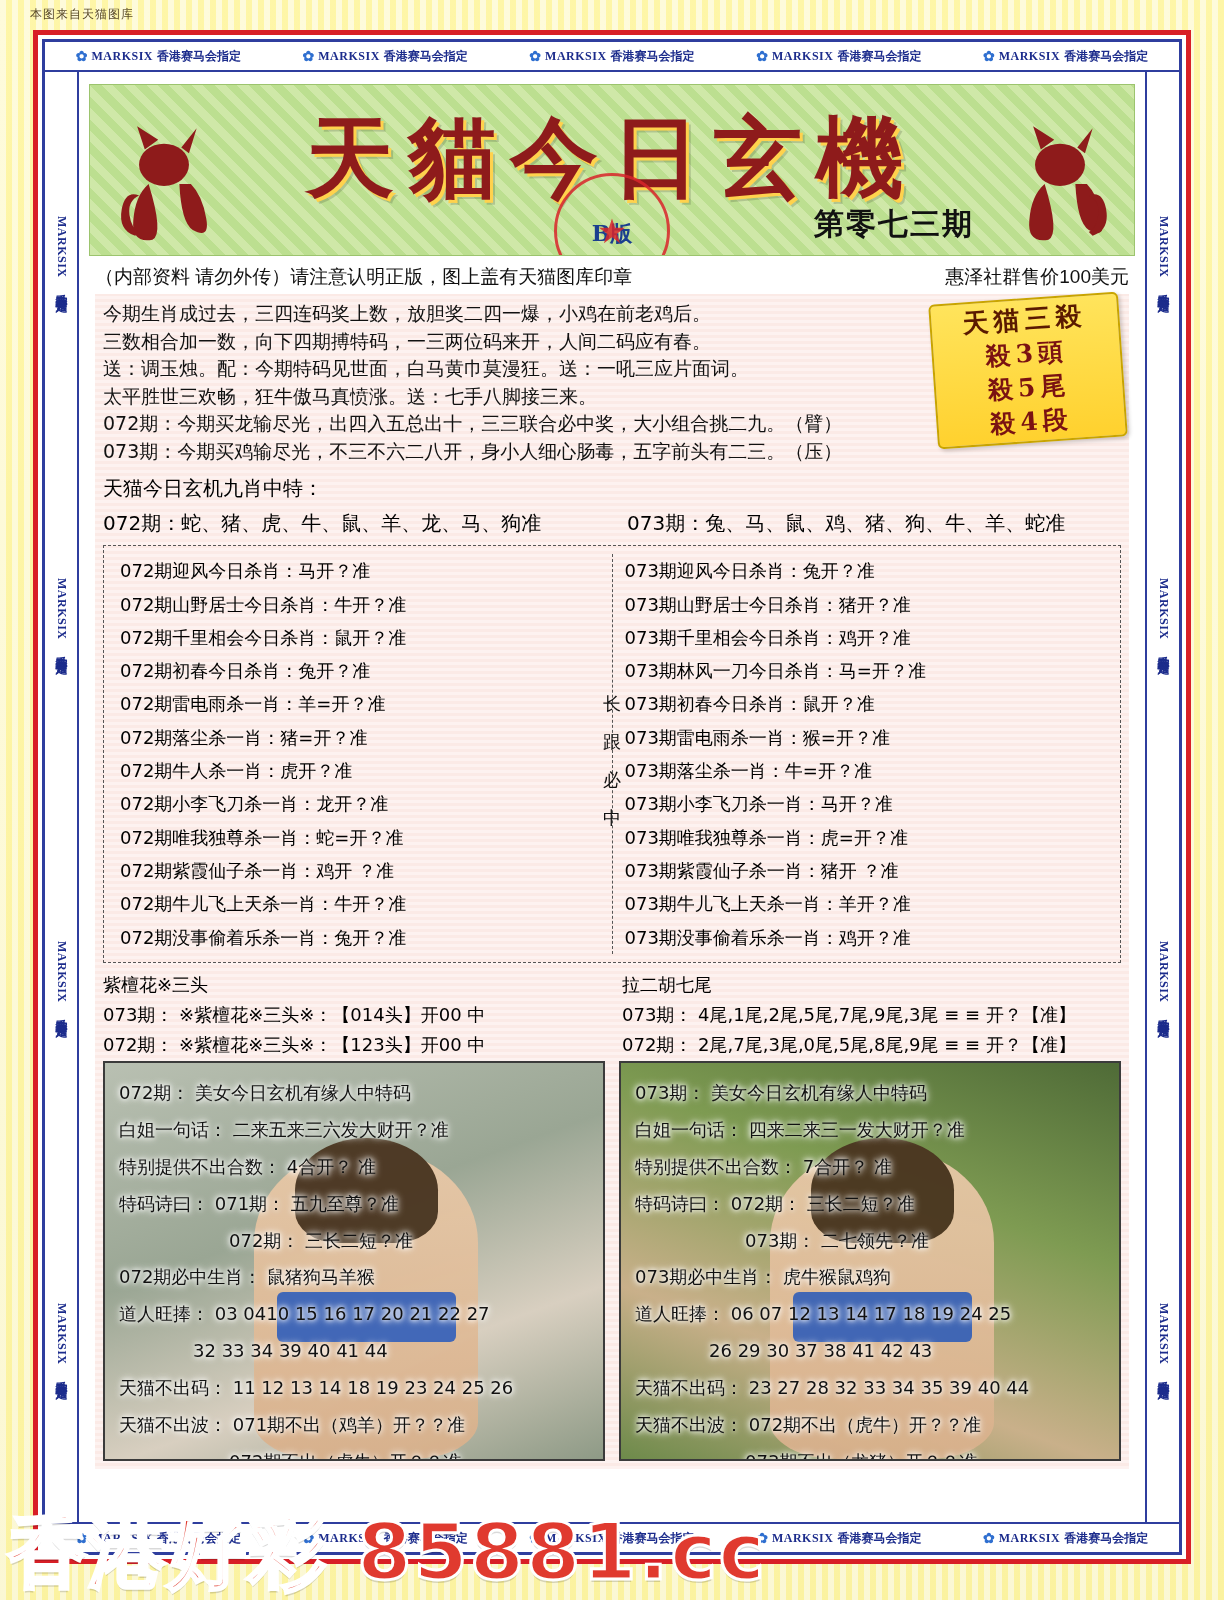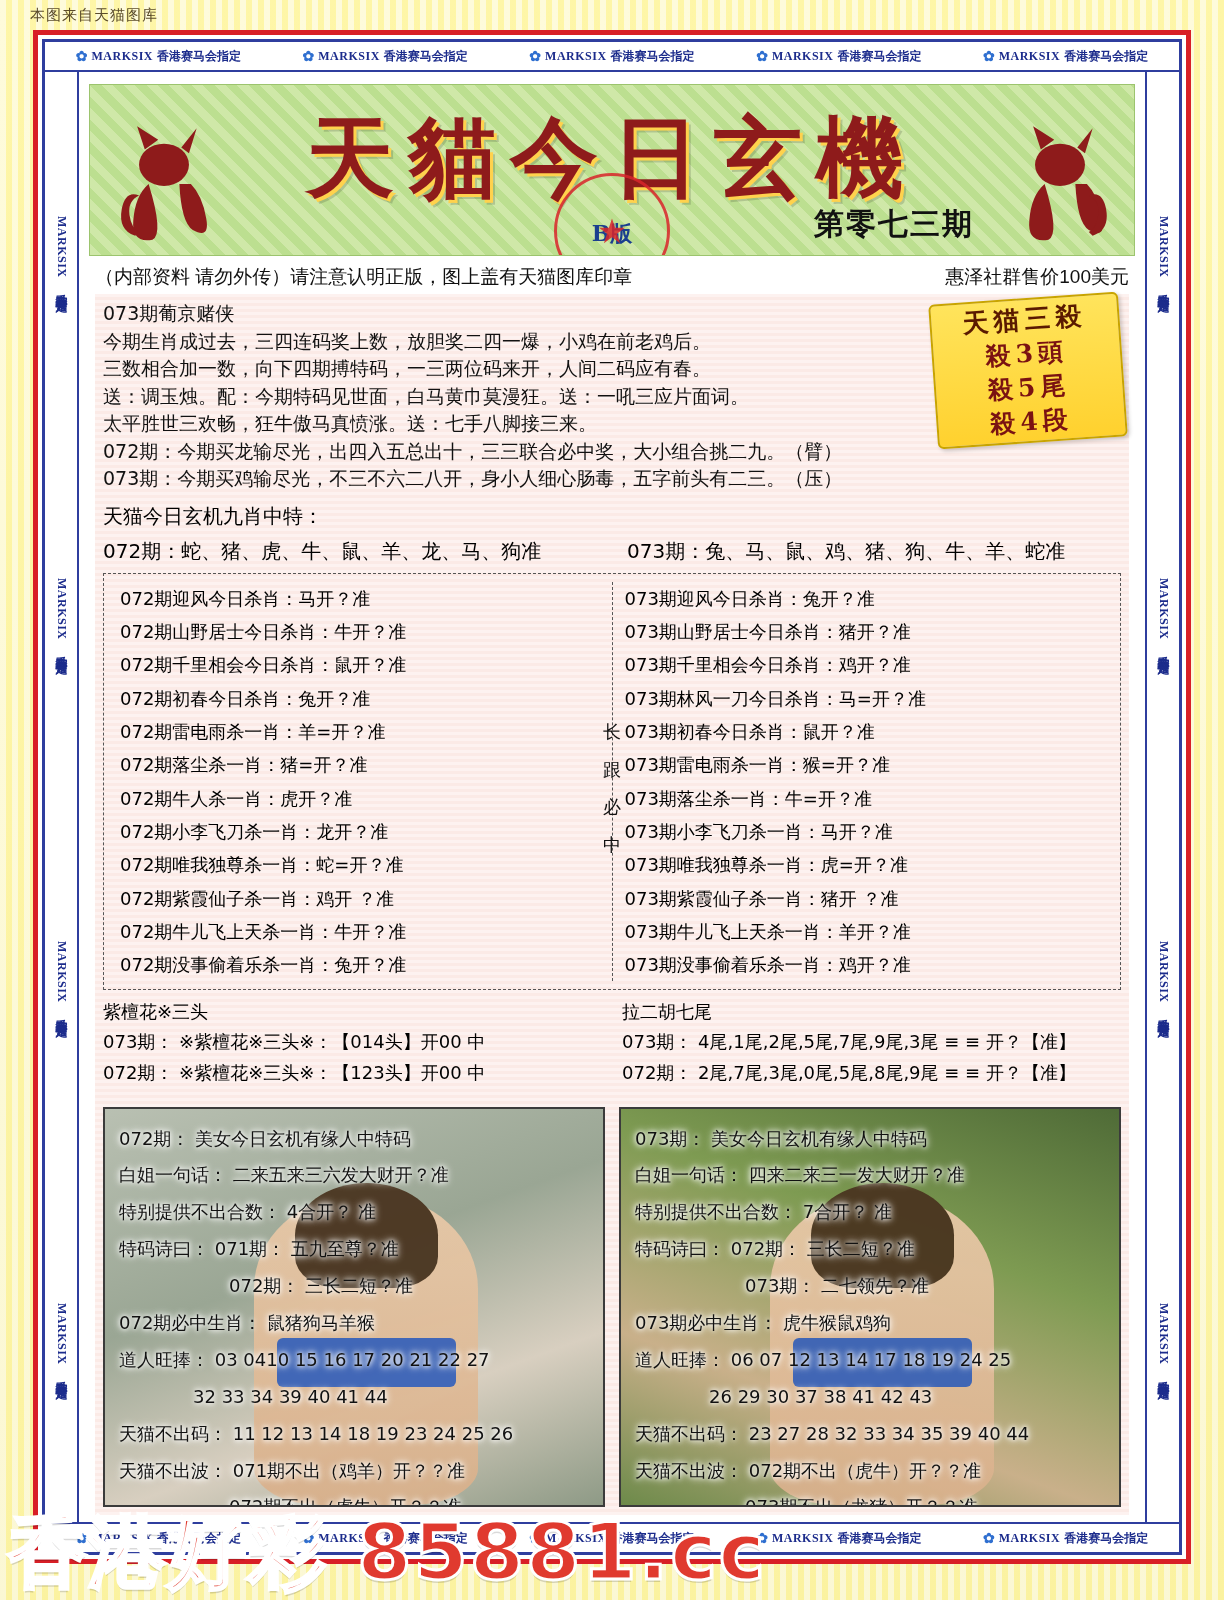--- a/index.html
+++ b/index.html
@@ -13,21 +13,21 @@
   }
   
   .page-bg{
     position:absolute; inset:0;
     background:
       repeating-linear-gradient(90deg, rgba(255,255,255,0.55) 0 6px, rgba(255,245,160,0.55) 6px 12px),
       linear-gradient(#fdf7b0,#f7efa0);
   }
   .watermark-top{
     position:absolute; left:30px; top:6px;
-    font-size:15px; color:#5a4b2a; letter-spacing:1px;
+    font-size:12px; color:#5a4b2a; letter-spacing:1px;
     font-family:"DejaVu Sans", sans-serif;
     z-index:40;
   }
   .watermark-bottom{
     position:absolute; left:8px; bottom:-6px;
     font-size:78px; font-weight:bold; z-index:60;
     color:#e03a2f;
     -webkit-text-stroke:3px #ffffff;
     text-shadow:0 3px 0 rgba(0,0,0,0.15);
     letter-spacing:2px;
@@ -182,21 +182,21 @@
     top:140px;
     font-size:18px; line-height:2.1; text-align:center; color:#111;
   }
   .two-col{
     display:flex; margin-top:10px; gap:20px; font-size:18px;
     font-family:"DejaVu Sans", sans-serif;
   }
   .two-col .c{ flex:1; }
   .two-col .hd{ margin-bottom:3px;}
   .two-col .row{ line-height:1.7; white-space:nowrap;}
-  .pair{ display:flex; gap:14px; margin-top:18px; }
+  .pair{ display:flex; gap:14px; margin-top:0; }
   .photo-card{
     flex:1;
     border:2px solid #3b3b3b;
     position:relative;
     min-height:400px;
     overflow:hidden;
     background:#cdd3c7;
   }
   .photo-bg{
     position:absolute; inset:0;
@@ -376,21 +376,20 @@
       <div class="body-area">
 
         <div class="sanduan">
           <div class="t">天猫三殺</div>
           <div>殺3頭</div>
           <div>殺5尾</div>
           <div>殺4段</div>
         </div>
 
         <div class="poem">
-          <div class="ln">073期葡京赌侠</div>
           <div class="ln">今期生肖成过去，三四连码奖上数，放胆奖二四一爆，小鸡在前老鸡后。</div>
           <div class="ln">三数相合加一数，向下四期搏特码，一三两位码来开，人间二码应有春。</div>
           <div class="ln">送：调玉烛。配：今期特码见世面，白马黄巾莫漫狂。送：一吼三应片面词。</div>
           <div class="ln">太平胜世三欢畅，狂牛傲马真愤涨。送：七手八脚接三来。</div>
           <div class="ln">072期：今期买龙输尽光，出四入五总出十，三三联合必中奖，大小组合挑二九。（臂）</div>
           <div class="ln">073期：今期买鸡输尽光，不三不六二八开，身小人细心肠毒，五字前头有二三。（压）</div>
         </div>
 
         <div class="nine">天猫今日玄机九肖中特：</div>
         <div class="zodiac-row">

